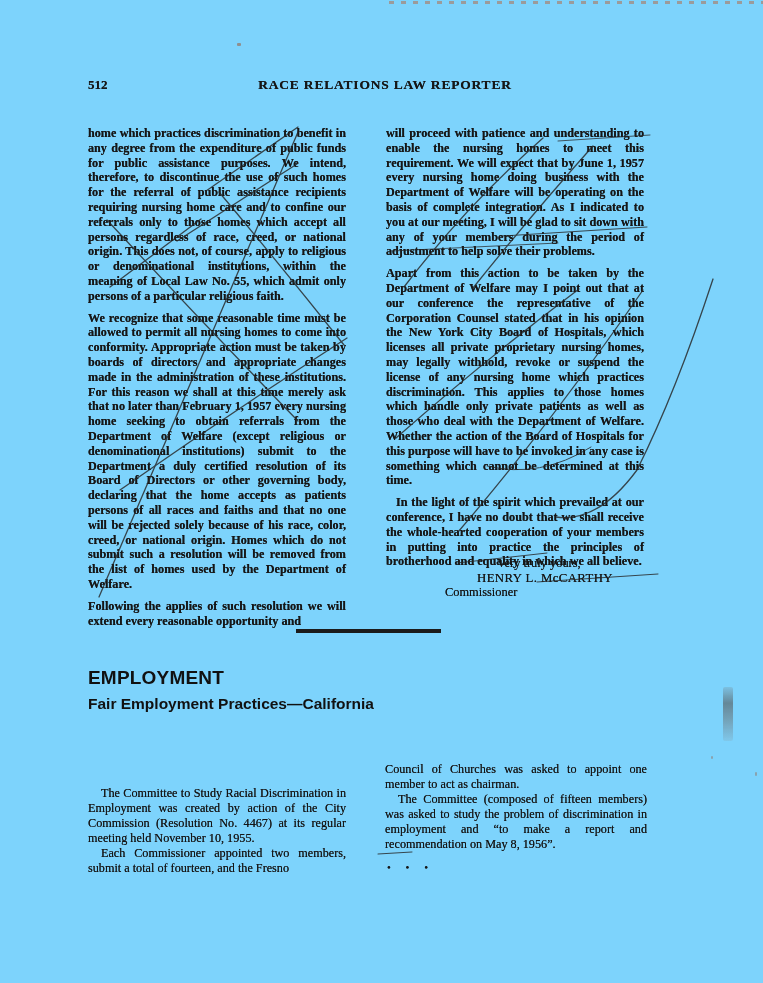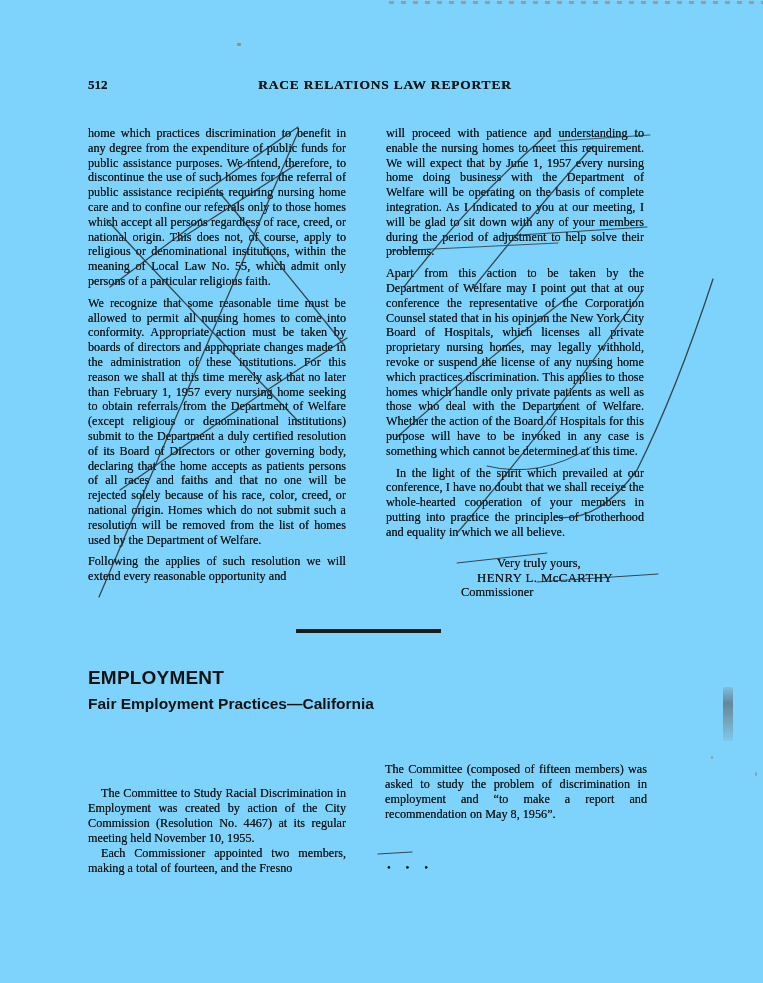--- a/index.html
+++ b/index.html
@@ -21,28 +21,28 @@
   .journal-title{
     position:absolute;left:200px;top:77px;width:370px;
     text-align:center;font-weight:bold;font-size:13.5px;letter-spacing:.8px;
   }
 
   
   .letter{
     position:absolute;left:88px;top:126px;width:557px;
     display:flex;gap:40px;
   }
-  .letter-col{ width:258px;font-size:12.2px;line-height:14.8px;text-align:justify; }
+  .letter-col{ width:258px;font-size:12.2px;line-height:14.8px;text-align:justify;font-weight:bold; }
   .letter-col p{ margin:0 0 7px 0;text-indent:0; }
   .letter-col-right p:nth-child(3){ text-indent:10px; }
 
   .signature{ margin-top:4px;font-size:12.4px;line-height:14.5px;text-align:left; }
   .sig-closing{ margin-left:112px; }
   .sig-name{ margin-left:92px;letter-spacing:.4px;font-size:12.8px; }
-  .sig-title{ margin-left:76px; }
+  .sig-title{ margin-left:60px; }
 
   
   .section-divider{
     position:absolute;left:296px;top:629px;width:145px;height:4px;
     background:linear-gradient(#1b1b1b 0 38%,rgba(27,27,27,.15) 38% 58%,#1b1b1b 58% 100%);
   }
 
   
   .employment-heading{
     position:absolute;left:88px;top:667px;
@@ -120,23 +120,24 @@
     <div class="sig-title">Commissioner</div>
   </div>
 
   <div class="section-divider"></div>
 
   <div class="employment-heading">EMPLOYMENT</div>
   <div class="employment-subheading">Fair Employment Practices—California</div>
 
   <div class="fw-col fw-left ink">
       <p>The Committee to Study Racial Discrimination in Employment was created by action of the City Commission (Resolution No. 4467) at its regular meeting held November 10, 1955.</p>
-      <p>Each Commissioner appointed two members, making a total of fourteen, and the Fresno</p>
+      <p>Each Commissioner appointed two members, submit a total of fourteen, and the Fresno</p>
     </div>
   <div class="fw-col fw-right ink">
+      <p>Council of Churches was asked to appoint one member to act as chairman.</p>
       <p>The Committee (composed of fifteen members) was asked to study the problem of discrimination in employment and “to make a report and recommendation on May 8, 1956”.</p>
     </div>
   <div class="fw-col fw-right ink" style="top:860px;">
     <p class="foreword-end-mark">• • •</p>
   </div>
 
   <svg class="pen-marks" width="763" height="983" viewBox="0 0 763 983">
     <g fill="none" stroke="#262626" stroke-width="1.3" stroke-linecap="round" opacity="0.82">
 
       <path d="M 99 597 Q 175 420 298 132"></path>

